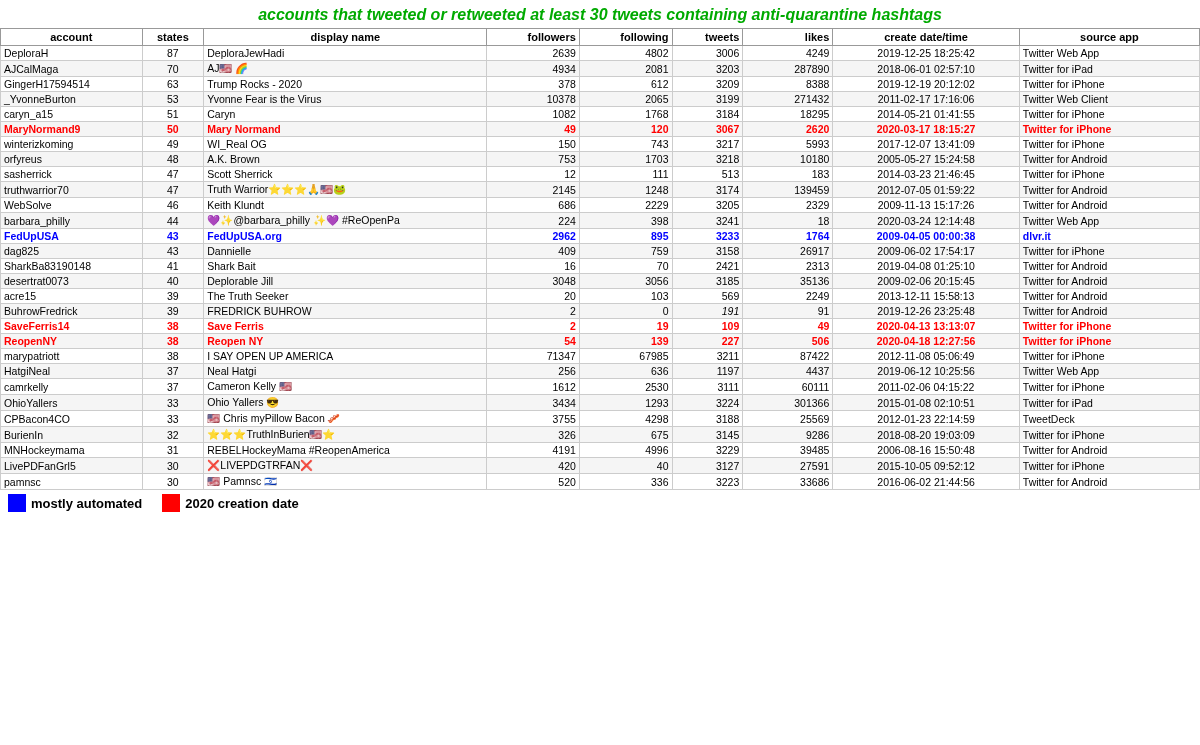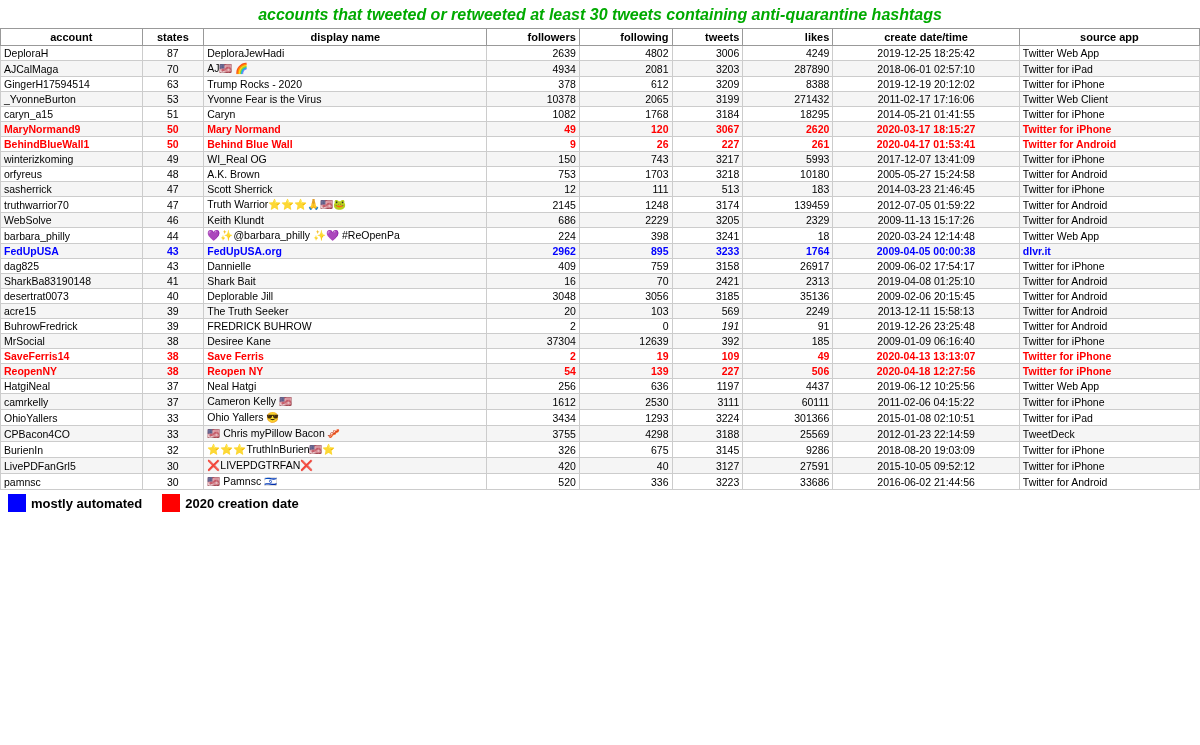--- a/index.html
+++ b/index.html
@@ -163,31 +163,20 @@
         <td class="col-states red" style="text-align: center;">50</td>
         <td class="col-display red">Mary Normand</td>
         <td class="col-followers red" style="text-align: right;">49</td>
         <td class="col-following red" style="text-align: right;">120</td>
         <td class="col-tweets red" style="text-align: right;">3067</td>
         <td class="col-likes red" style="text-align: right;">2620</td>
         <td class="col-created red" style="text-align: center;">2020-03-17 18:15:27</td>
         <td class="col-source red">Twitter for iPhone</td>
       </tr>
       <tr>
-        <td class="col-account red">BehindBlueWall1</td>
-        <td class="col-states red" style="text-align: center;">50</td>
-        <td class="col-display red">Behind Blue Wall</td>
-        <td class="col-followers red" style="text-align: right;">9</td>
-        <td class="col-following red" style="text-align: right;">26</td>
-        <td class="col-tweets red" style="text-align: right;">227</td>
-        <td class="col-likes red" style="text-align: right;">261</td>
-        <td class="col-created red" style="text-align: center;">2020-04-17 01:53:41</td>
-        <td class="col-source red">Twitter for Android</td>
-      </tr>
-      <tr>
         <td class="col-account">winterizkoming</td>
         <td class="col-states" style="text-align: center;">49</td>
         <td class="col-display">WI_Real OG</td>
         <td class="col-followers" style="text-align: right;">150</td>
         <td class="col-following" style="text-align: right;">743</td>
         <td class="col-tweets" style="text-align: right;">3217</td>
         <td class="col-likes" style="text-align: right;">5993</td>
         <td class="col-created" style="text-align: center;">2017-12-07 13:41:09</td>
         <td class="col-source">Twitter for iPhone</td>
       </tr>
@@ -306,31 +295,20 @@
         <td class="col-states" style="text-align: center;">39</td>
         <td class="col-display">FREDRICK BUHROW</td>
         <td class="col-followers" style="text-align: right;">2</td>
         <td class="col-following" style="text-align: right;">0</td>
         <td class="col-tweets" style="text-align: right; font-style: italic;">191</td>
         <td class="col-likes" style="text-align: right;">91</td>
         <td class="col-created" style="text-align: center;">2019-12-26 23:25:48</td>
         <td class="col-source">Twitter for Android</td>
       </tr>
       <tr>
-        <td class="col-account">MrSocial</td>
-        <td class="col-states" style="text-align: center;">38</td>
-        <td class="col-display">Desiree Kane</td>
-        <td class="col-followers" style="text-align: right;">37304</td>
-        <td class="col-following" style="text-align: right;">12639</td>
-        <td class="col-tweets" style="text-align: right;">392</td>
-        <td class="col-likes" style="text-align: right;">185</td>
-        <td class="col-created" style="text-align: center;">2009-01-09 06:16:40</td>
-        <td class="col-source">Twitter for iPhone</td>
-      </tr>
-      <tr>
         <td class="col-account red">SaveFerris14</td>
         <td class="col-states red" style="text-align: center;">38</td>
         <td class="col-display red">Save Ferris</td>
         <td class="col-followers red" style="text-align: right;">2</td>
         <td class="col-following red" style="text-align: right;">19</td>
         <td class="col-tweets red" style="text-align: right;">109</td>
         <td class="col-likes red" style="text-align: right;">49</td>
         <td class="col-created red" style="text-align: center;">2020-04-13 13:13:07</td>
         <td class="col-source red">Twitter for iPhone</td>
       </tr>
@@ -339,20 +317,31 @@
         <td class="col-states red" style="text-align: center;">38</td>
         <td class="col-display red">Reopen NY</td>
         <td class="col-followers red" style="text-align: right;">54</td>
         <td class="col-following red" style="text-align: right;">139</td>
         <td class="col-tweets red" style="text-align: right;">227</td>
         <td class="col-likes red" style="text-align: right;">506</td>
         <td class="col-created red" style="text-align: center;">2020-04-18 12:27:56</td>
         <td class="col-source red">Twitter for iPhone</td>
       </tr>
       <tr>
+        <td class="col-account">marypatriott</td>
+        <td class="col-states" style="text-align: center;">38</td>
+        <td class="col-display">I SAY OPEN UP AMERICA</td>
+        <td class="col-followers" style="text-align: right;">71347</td>
+        <td class="col-following" style="text-align: right;">67985</td>
+        <td class="col-tweets" style="text-align: right;">3211</td>
+        <td class="col-likes" style="text-align: right;">87422</td>
+        <td class="col-created" style="text-align: center;">2012-11-08 05:06:49</td>
+        <td class="col-source">Twitter for iPhone</td>
+      </tr>
+      <tr>
         <td class="col-account">HatgiNeal</td>
         <td class="col-states" style="text-align: center;">37</td>
         <td class="col-display">Neal Hatgi</td>
         <td class="col-followers" style="text-align: right;">256</td>
         <td class="col-following" style="text-align: right;">636</td>
         <td class="col-tweets" style="text-align: right;">1197</td>
         <td class="col-likes" style="text-align: right;">4437</td>
         <td class="col-created" style="text-align: center;">2019-06-12 10:25:56</td>
         <td class="col-source">Twitter Web App</td>
       </tr>
@@ -392,20 +381,31 @@
       <tr>
         <td class="col-account">BurienIn</td>
         <td class="col-states" style="text-align: center;">32</td>
         <td class="col-display">⭐⭐⭐TruthInBurien🇺🇸⭐</td>
         <td class="col-followers" style="text-align: right;">326</td>
         <td class="col-following" style="text-align: right;">675</td>
         <td class="col-tweets" style="text-align: right;">3145</td>
         <td class="col-likes" style="text-align: right;">9286</td>
         <td class="col-created" style="text-align: center;">2018-08-20 19:03:09</td>
         <td class="col-source">Twitter for iPhone</td>
+      </tr>
+      <tr>
+        <td class="col-account">MNHockeymama</td>
+        <td class="col-states" style="text-align: center;">31</td>
+        <td class="col-display">REBELHockeyMama #ReopenAmerica</td>
+        <td class="col-followers" style="text-align: right;">4191</td>
+        <td class="col-following" style="text-align: right;">4996</td>
+        <td class="col-tweets" style="text-align: right;">3229</td>
+        <td class="col-likes" style="text-align: right;">39485</td>
+        <td class="col-created" style="text-align: center;">2006-08-16 15:50:48</td>
+        <td class="col-source">Twitter for Android</td>
       </tr>
       <tr>
         <td class="col-account">LivePDFanGrl5</td>
         <td class="col-states" style="text-align: center;">30</td>
         <td class="col-display">❌LIVEPDGTRFAN❌</td>
         <td class="col-followers" style="text-align: right;">420</td>
         <td class="col-following" style="text-align: right;">40</td>
         <td class="col-tweets" style="text-align: right;">3127</td>
         <td class="col-likes" style="text-align: right;">27591</td>
         <td class="col-created" style="text-align: center;">2015-10-05 09:52:12</td>

